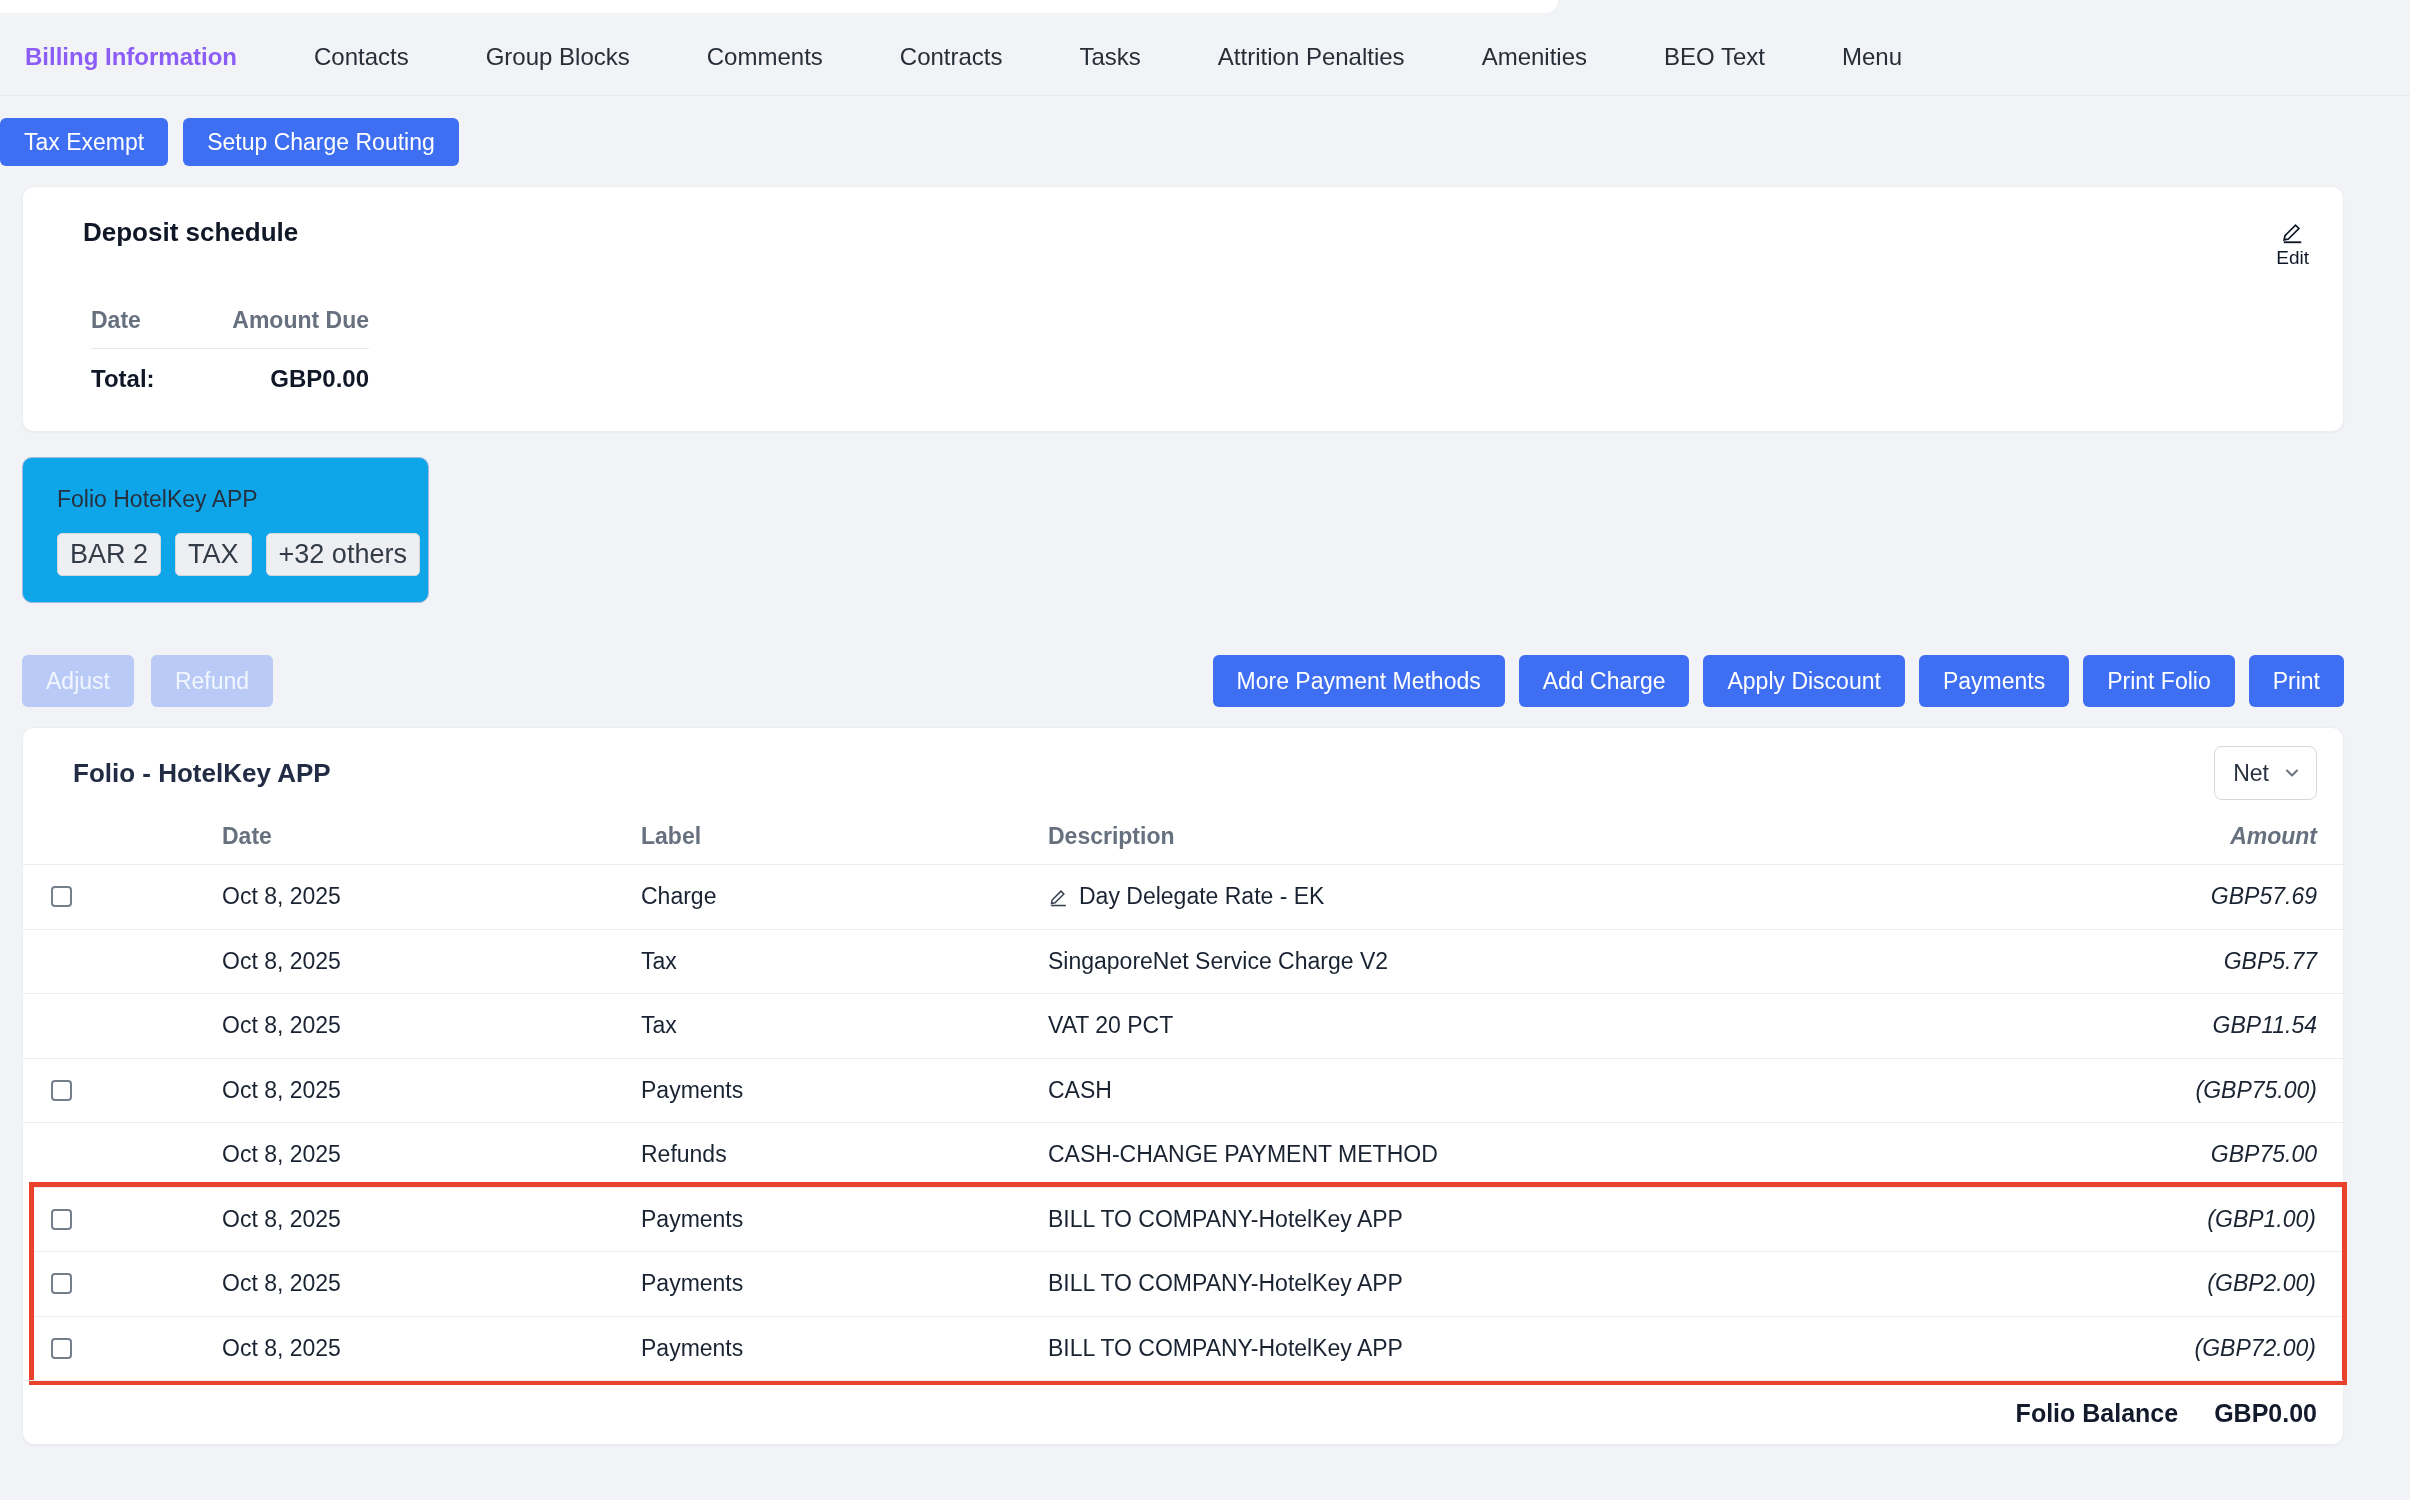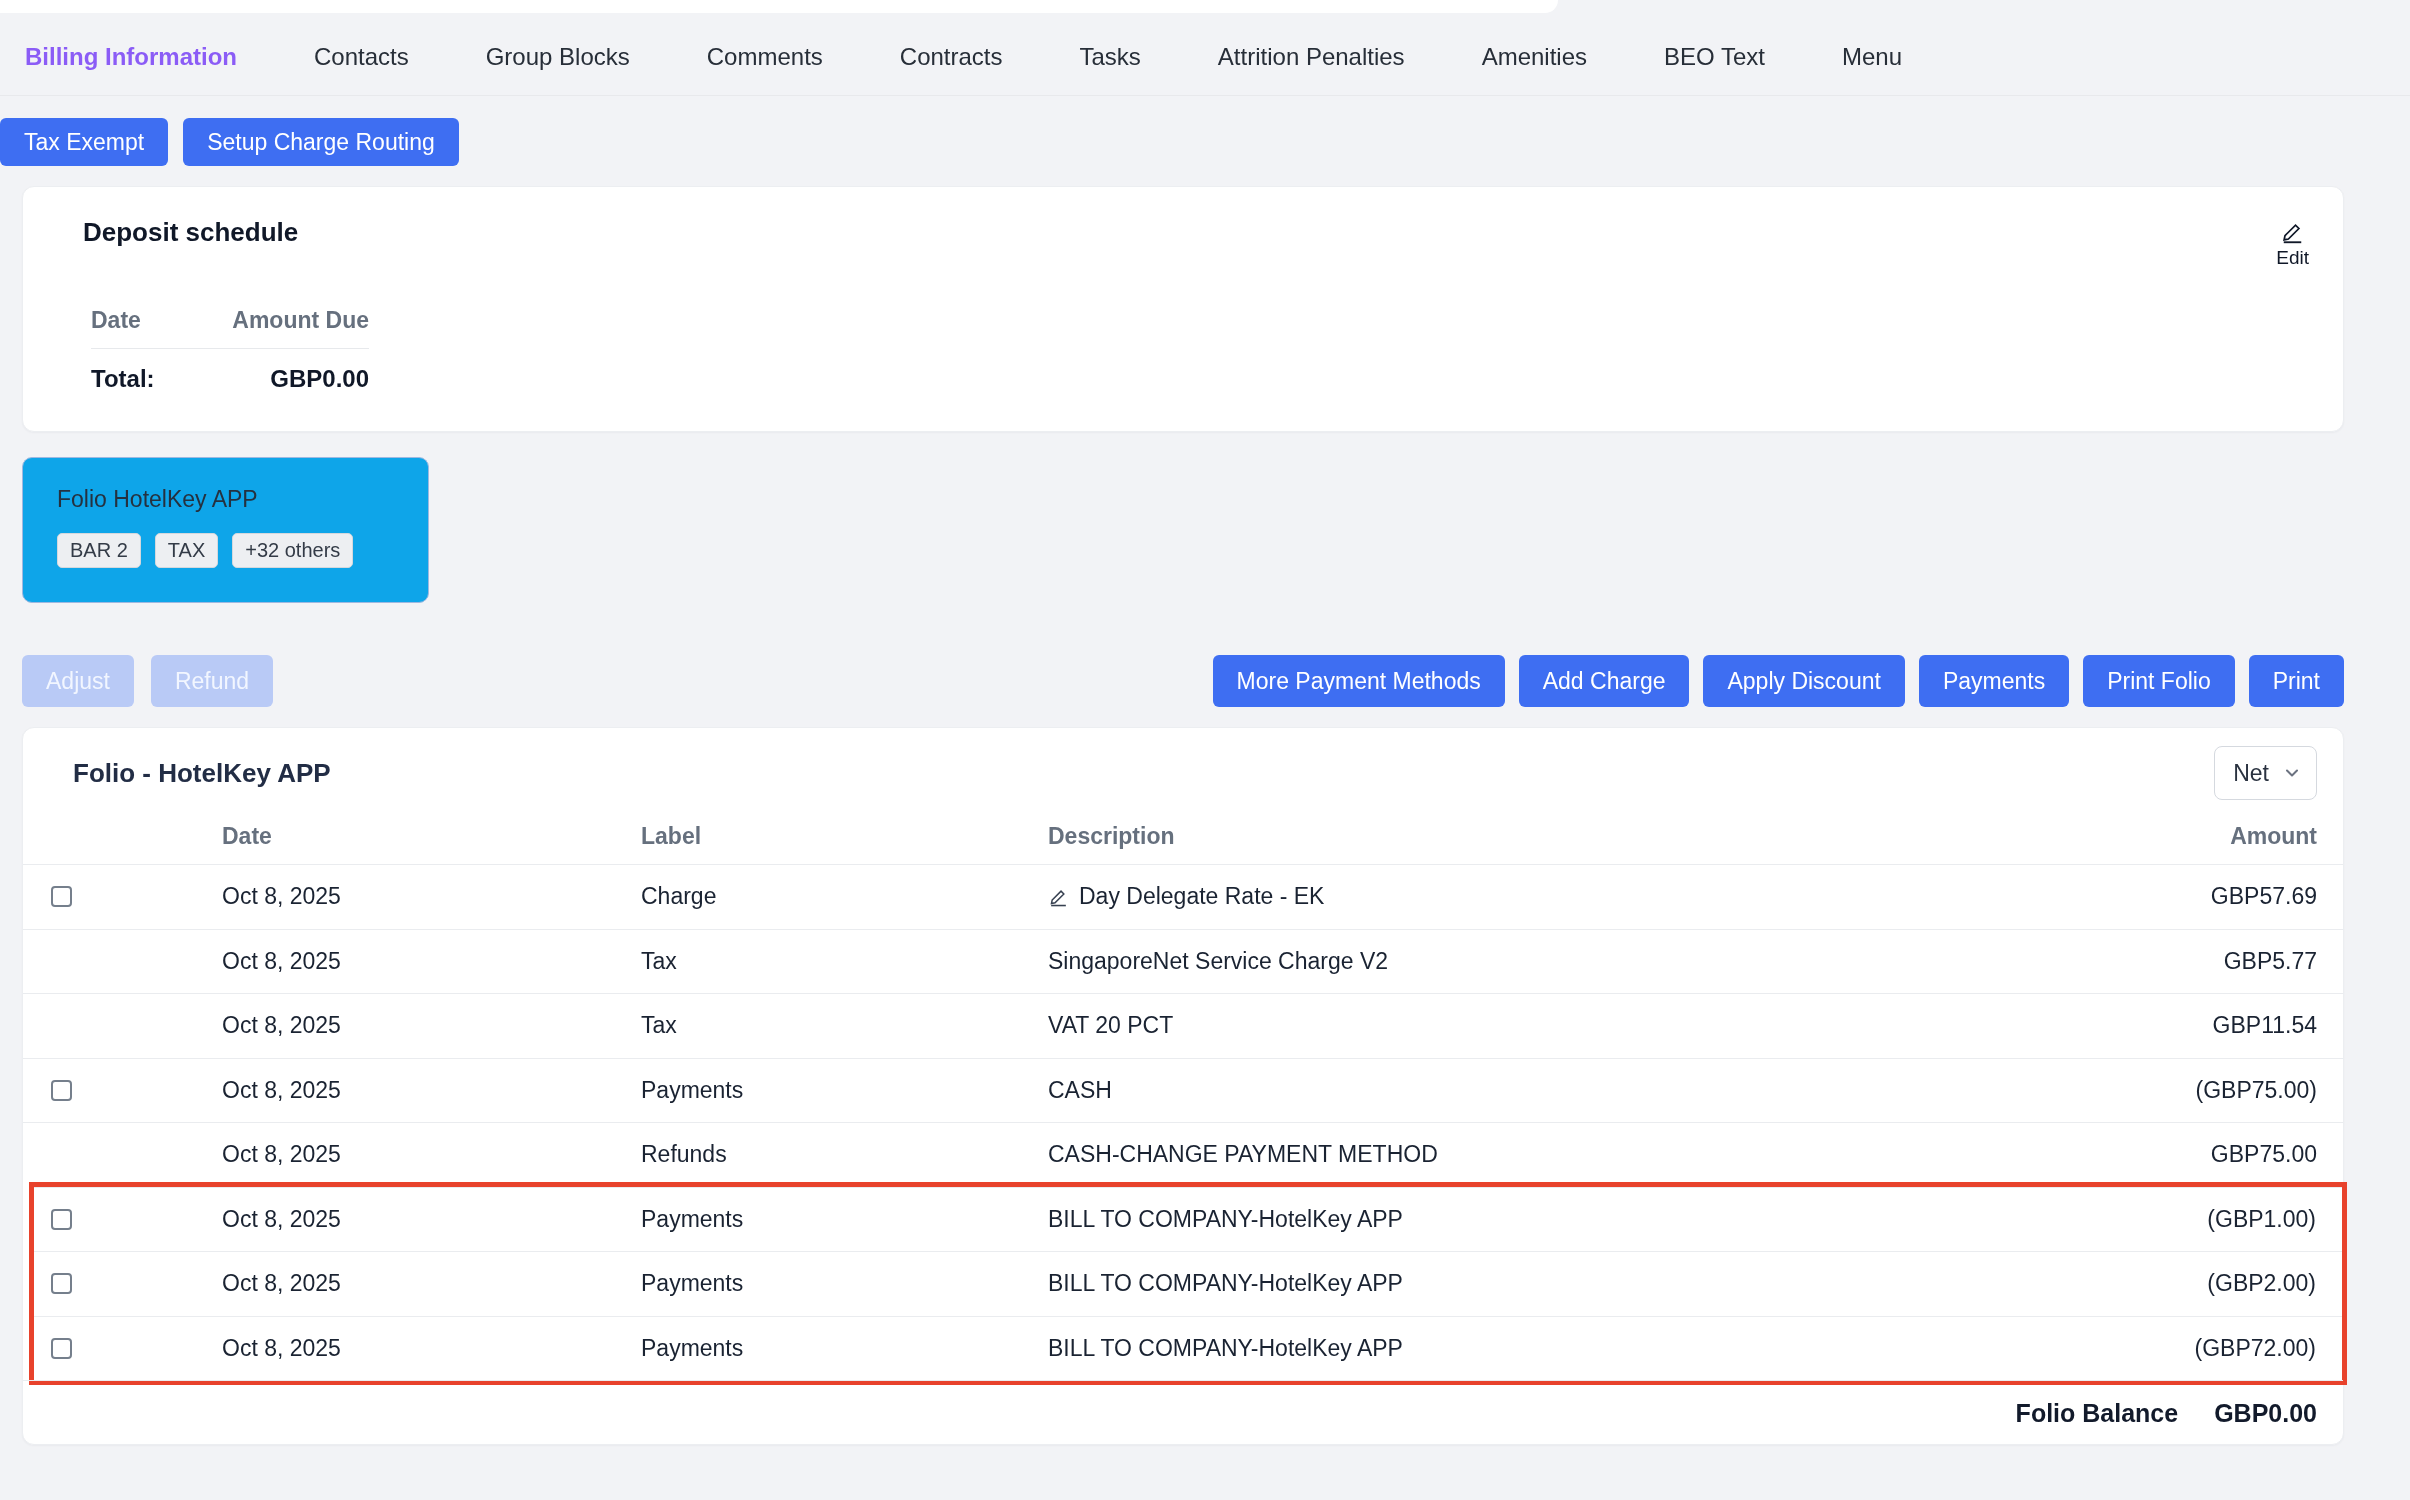--- a/index.html
+++ b/index.html
@@ -36,40 +36,40 @@
   .mini-table { margin:38px 0 0 8px; width:278px; }
   .mini-head { display:flex; padding-bottom:14px; border-bottom:1px solid #e7e9ec; font-size:23px; font-weight:700; color:#66707e; }
   .mini-c1 { width:108px; }
   .mini-c2 { width:170px; text-align:right; }
   .mini-total { display:flex; margin-top:16px; font-size:24px; font-weight:700; color:#101828; }
 
   
   .folio-box { margin:25px 0 0 22px; width:407px; height:146px; background:#0ea5e9; border:1px solid #9fb8e0; border-radius:10px; padding:28px 0 0 34px; }
   .folio-box-title { font-size:23px; color:#25313f; }
   .chips { display:flex; gap:14px; margin-top:20px; }
-  .chip { font-size:20px; color:#333b47; background:#edeff2; border:1px solid #d4d8dd; border-radius:5px; padding:5px 12px; white-space:nowrap; cursor:default; }
+  .chip { font-size:27px; color:#333b47; background:#edeff2; border:1px solid #d4d8dd; border-radius:5px; padding:5px 12px; white-space:nowrap; cursor:default; }
 
   
   .toolbar { margin-top:52px; display:flex; justify-content:space-between; align-items:center; padding:0 66px 0 22px; }
   .toolbar-left { display:flex; gap:17px; }
   .toolbar-right { display:flex; gap:14px; }
   .toolbar .btn { height:52px; }
 
   
   .folio-card { margin:20px 66px 0 22px; height:718px; padding:0; position:relative; }
   .folio-head { height:80px; display:flex; justify-content:space-between; align-items:center; padding:10px 26px 0 50px; }
   .folio-title { font-size:26px; font-weight:700; color:#222d45; }
   .net-select { display:flex; align-items:center; gap:13px; height:54px; padding:0 14px 0 18px; border:1px solid #d5d9df; border-radius:8px; background:#fff; font-size:23px; color:#2a3240; cursor:pointer; }
 
   .thead { height:56px; display:flex; align-items:center; padding-left:28px; font-size:23px; font-weight:700; color:#66707e; }
   .c-check { width:171px; display:flex; align-items:center; }
   .c-date { width:419px; }
   .c-label { width:407px; }
   .c-desc { flex:1; display:flex; align-items:center; gap:10px; }
-  .c-amount { white-space:nowrap; padding-right:26px; text-align:right; }
+  .c-amount { white-space:nowrap; padding-right:26px; text-align:right;font-style:italic; }
 
   .frow { display:flex; align-items:center; height:64.5px; border-top:1px solid #eaecef; padding-left:28px; font-size:23px; color:#1a2332; }
   .cb { appearance:none; -webkit-appearance:none; width:21px; height:21px; border:2px solid #757f8c; border-radius:4px; background:#fff; margin:0; cursor:pointer; }
 
   .annotation { border:5px solid #e8422c; margin:-5px -4px -5px 6px; }
   .annotation .frow { padding-left:17px; }
 
   .folio-footer { height:66px; border-top:1px solid #eaecef; display:flex; align-items:center; justify-content:flex-end; gap:36px; padding-right:26px; font-size:25px; font-weight:700; color:#121a2b; }
 
   .icon-svg { display:block; }

